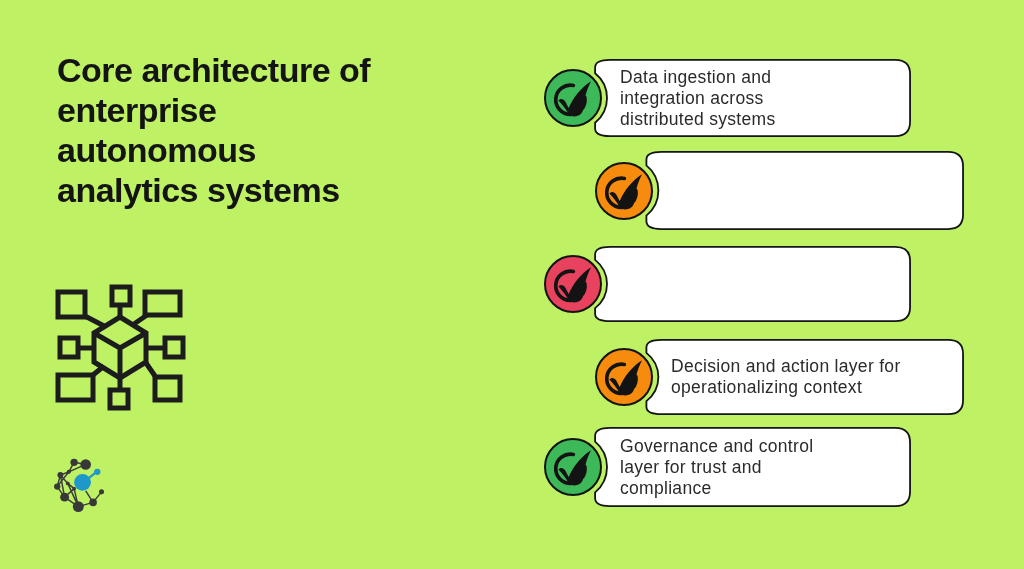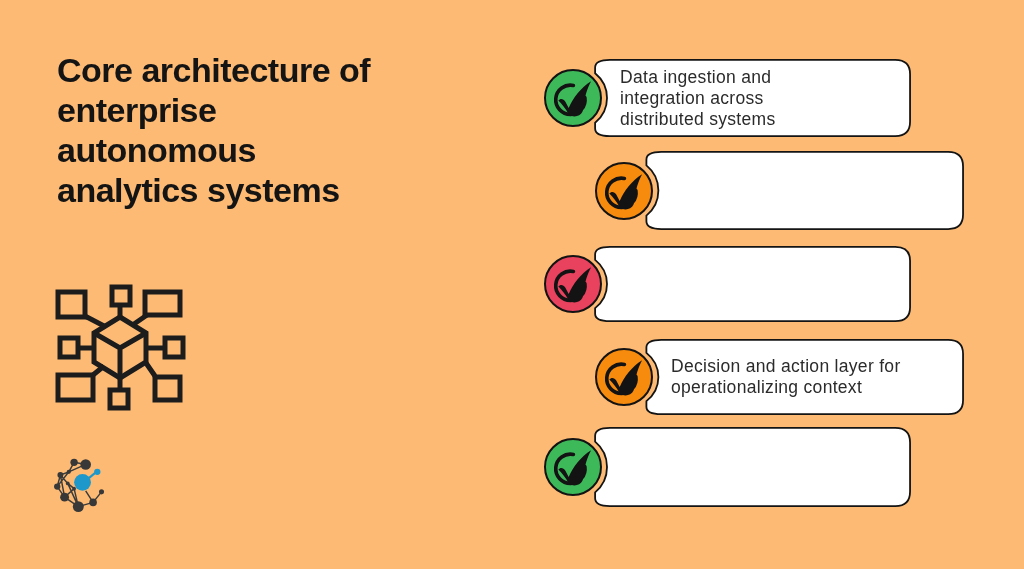--- a/index.html
+++ b/index.html
@@ -70,21 +70,21 @@
     color:#2b2b2b;
     white-space:pre-line;
   }
   .hub-icon .ln{fill:none;stroke:#1c1c1c;stroke-width:5;}
   .logo .edge{stroke:#3b3b3b;stroke-width:1.4;fill:none;}
   .logo .node{fill:#383838;}
 </style>
 </head>
 <body>
 
-<div class="stage" style="background-color: #fdba74;">
+<div class="stage" style="background-color: #bef264;">
 
   <h1 class="title">Core architecture of
 enterprise
 autonomous
 analytics systems</h1>
 
   <svg class="hub-icon" viewBox="0 0 160 135" aria-hidden="true">
     <rect class="ln" x="8" y="12" width="27" height="25"></rect>
     <rect class="ln" x="62" y="7" width="18" height="18"></rect>
     <rect class="ln" x="95" y="12" width="35" height="23"></rect>
@@ -174,16 +174,19 @@
     <div class="callout callout-5">
       <svg class="bubble" viewBox="0 0 380 84" preserveAspectRatio="none" aria-hidden="true">
         <path d="M 71 2 H 361 Q 376 2 376 17 V 67 Q 376 82 361 82 H 71 Q 56 82 56 74 V 68 A 34 34 0 0 0 56 16 V 10 Q 56 2 71 2 Z"></path>
       </svg>
       <div class="badge" style="background-color: rgb(62, 185, 90);">
         <svg class="check" viewBox="0 0 58 58" aria-hidden="true">
           <path d="M 42.8 28.6 A 17 17 0 1 1 29.5 14.4" fill="none" stroke="#131313" stroke-width="4.2" stroke-linecap="round"></path>
           <path d="M 12 32 C 14 29 18 29.5 20 33 L 24 40.5 C 29 29 38 17 50 9.5 C 46 17 42.5 26 40 45 C 37 51 28 52.5 23.5 47 C 20.5 41.5 16.5 36.5 12 32 Z" fill="#131313"></path>
         </svg>
       </div>
+      <div class="label">Governance and control
+layer for trust and
+compliance</div>
     </div>
 
   </div>
 </div>
 
 </body></html>

